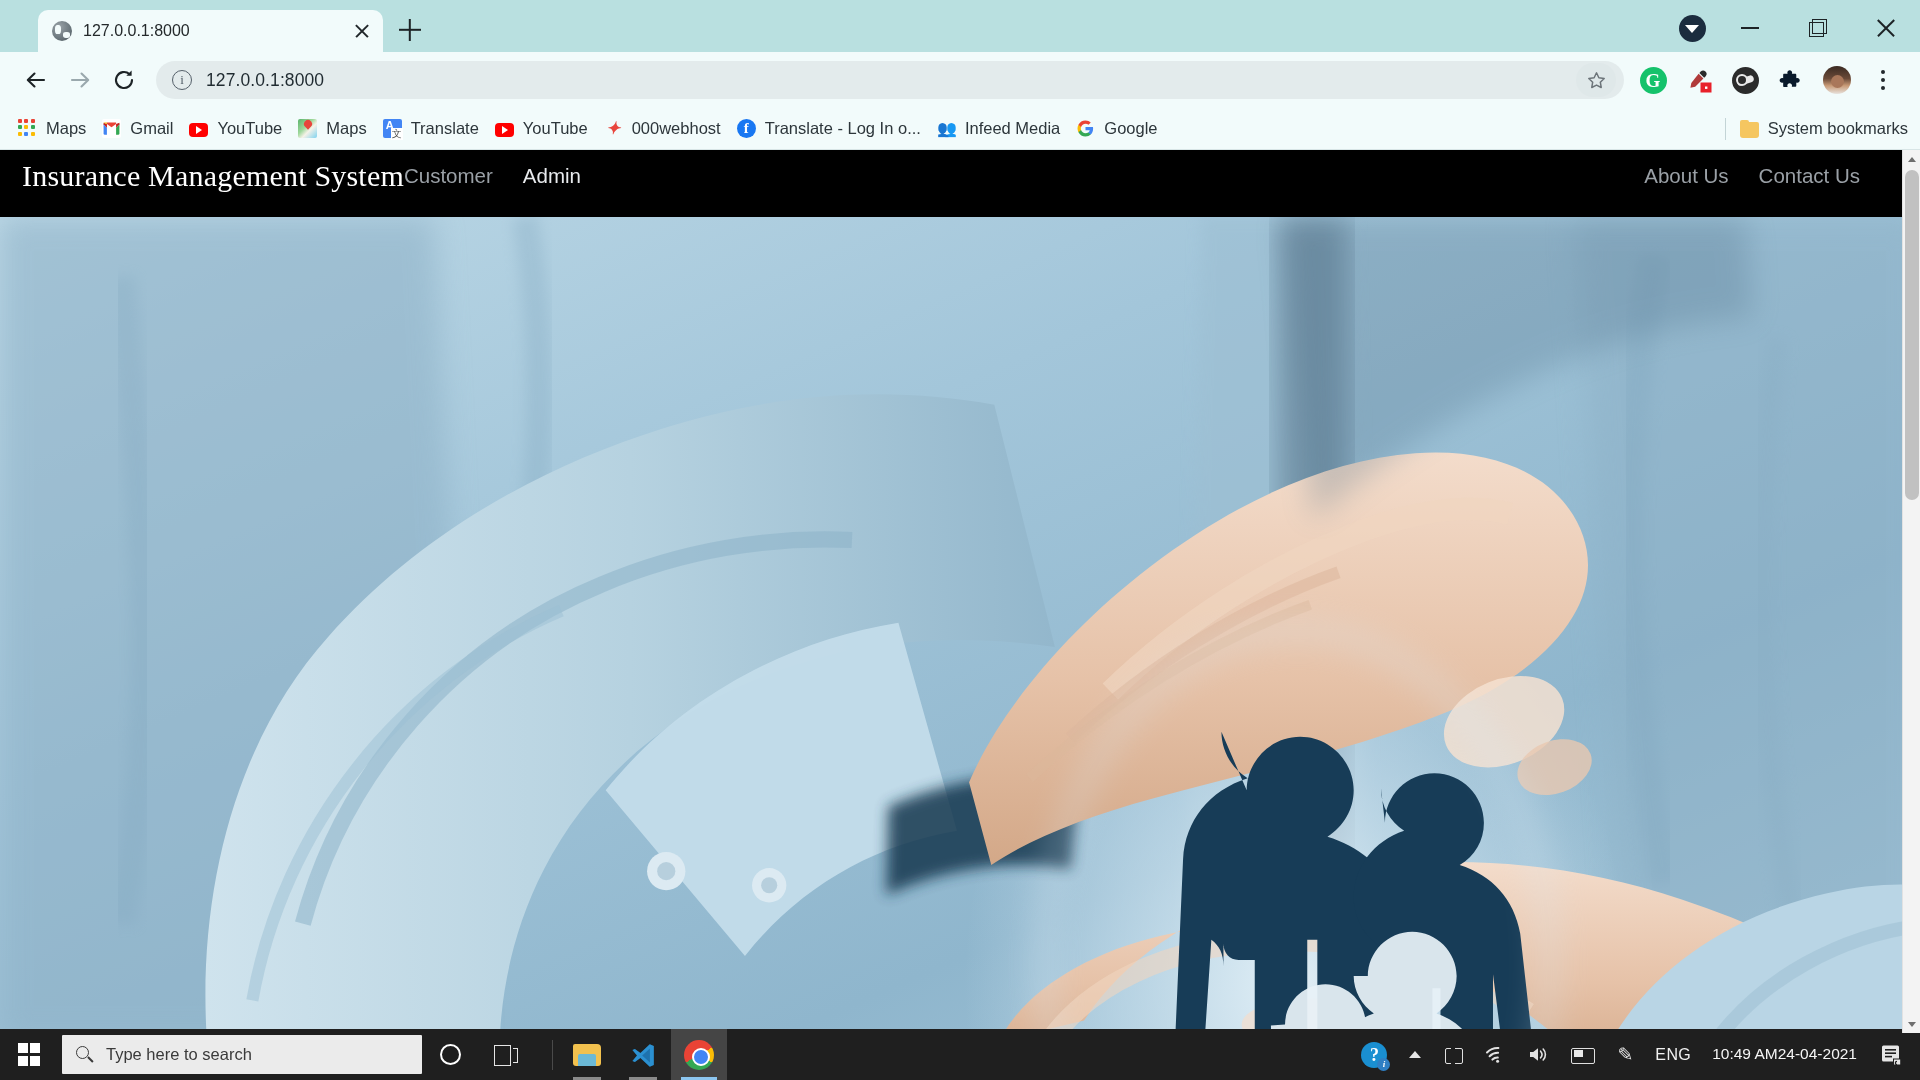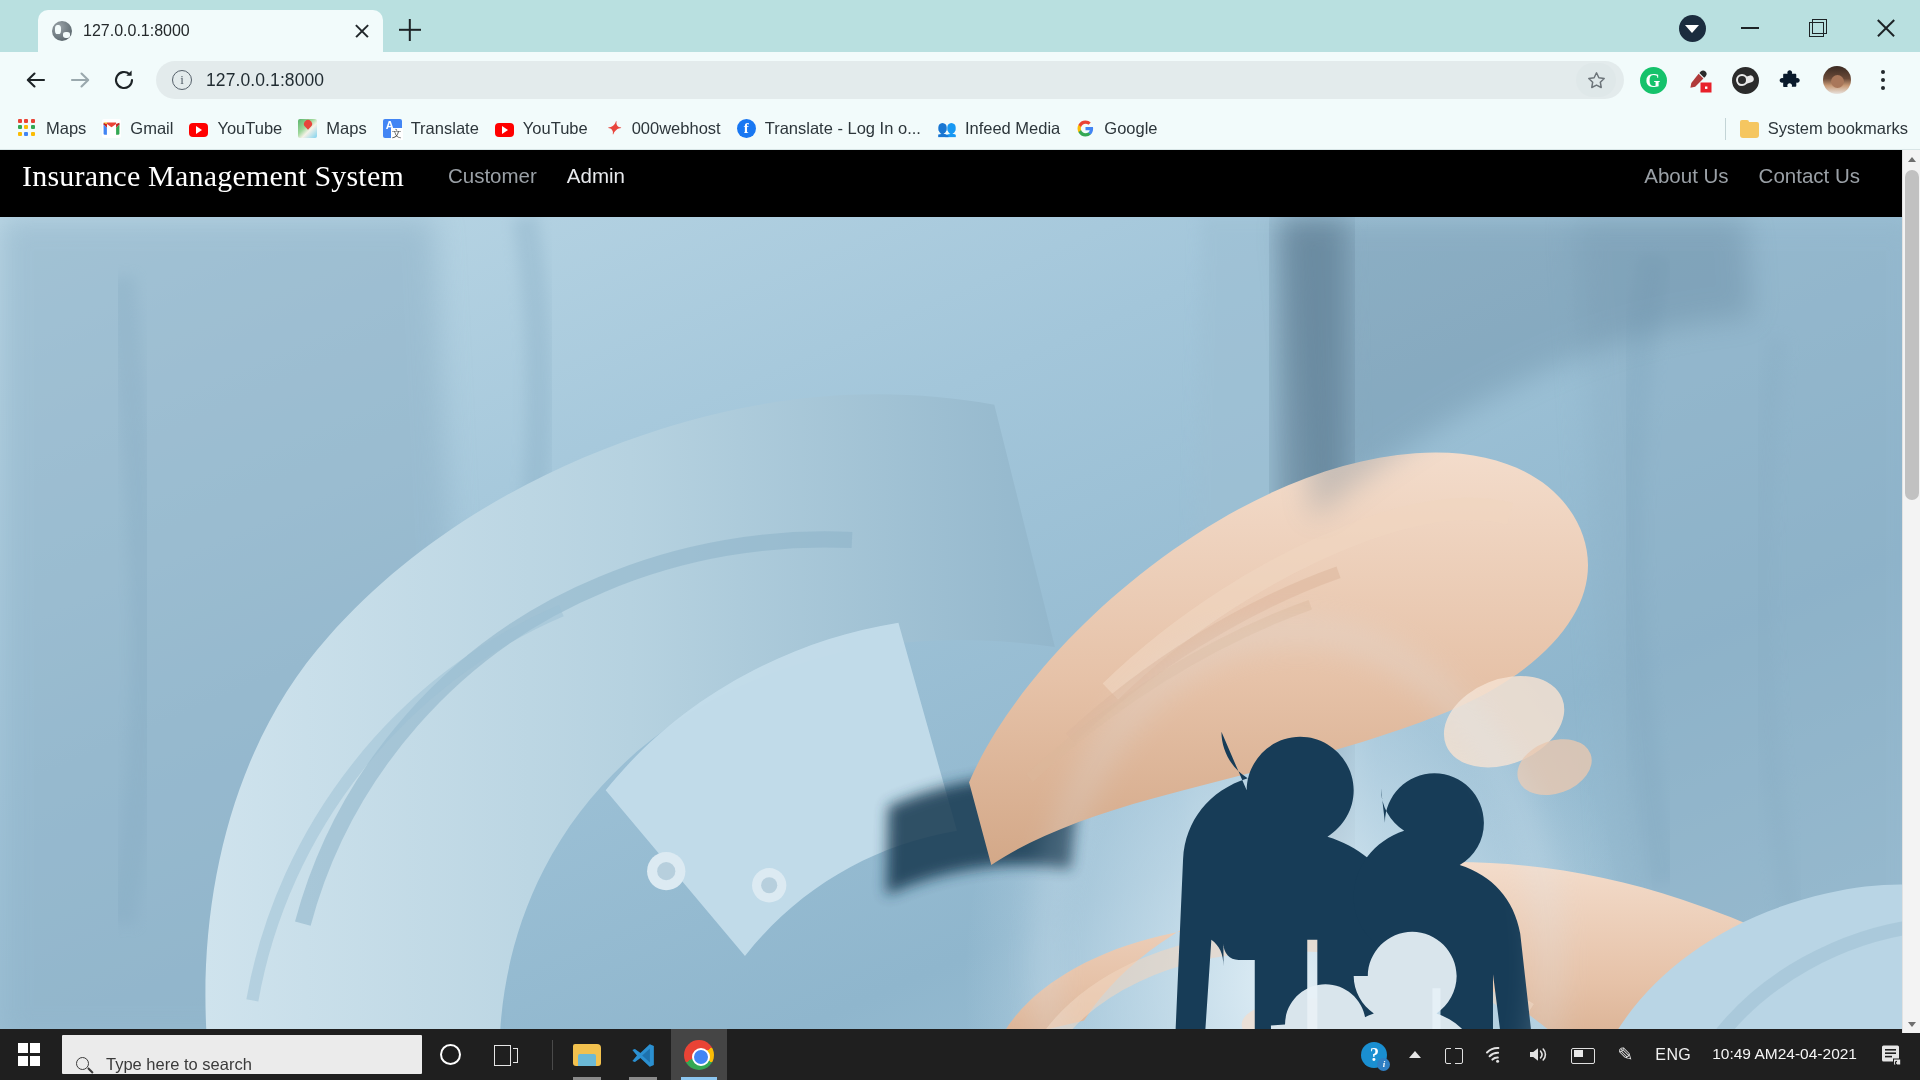--- a/index.html
+++ b/index.html
@@ -222,21 +222,21 @@
     height: 67px; background: #000;
     display: flex; align-items: center;
     padding: 0 26px 16px 22px;
     position: relative; z-index: 5;
   }
   #brand {
     font-family: "Liberation Serif", serif;
     font-size: 30px; color: #ffffff; white-space: nowrap;
     letter-spacing: .2px;
   }
-  #nav-left { display: flex; align-items: center; margin-left: 44px; gap: 30px; }
+  #nav-left { display: flex; align-items: center; gap: 30px; }
   #nav-right { display: flex; align-items: center; margin-left: auto; gap: 30px; padding-right: 34px; }
   .nav-link { font-size: 20.5px; color: #9aa0a6; white-space: nowrap; }
   .nav-link.is-light { color: #e8eaed; }
 
   
   #hero {
     position: relative;
     height: 816px;
     overflow: hidden;
     background: #9cc3d8;
@@ -265,21 +265,21 @@
     position: absolute; left: 0; bottom: 0;
     width: 1920px; height: 51px;
     background: #1f1f1f;
     display: flex; align-items: center;
   }
   #start-button { width: 58px; height: 51px; display:flex; align-items:center; justify-content:center; }
   .win-logo { display:grid; grid-template-columns: 10px 10px; grid-template-rows: 10px 10px; gap:2.5px; }
   .win-logo i { background:#ffffff; display:block; }
   #search-box {
     width: 360px; height: 39px; background: #ebebeb; border-radius: 1px;
-    display: flex; align-items: flex-end; padding-left: 14px; margin-left: 4px;
+    display: flex; align-items: center; padding-left: 14px; margin-left: 4px;
   }
   #search-placeholder { font-size: 16.5px; color: #3a3a3a; margin-left: 13px; }
   .magnifier { position: relative; width: 17px; height: 17px; flex:0 0 17px;}
   .magnifier::before{ content:""; position:absolute; left:0; top:0; width:11px;height:11px;
                       border:1.7px solid #3a3a3a; border-radius:50%;}
   .magnifier::after{ content:""; position:absolute; right:0; bottom:0; width:7px;height:1.7px;
                      background:#3a3a3a; transform:rotate(45deg); transform-origin:right;}
   #tb-divider { width:1px; height:30px; background:#4a4a4a; margin: 0 6px 0 18px; }
   .tb-item { width: 56px; height: 51px; display:flex; align-items:center; justify-content:center; position:relative; }
   .tb-item.active { background:#454545; }

